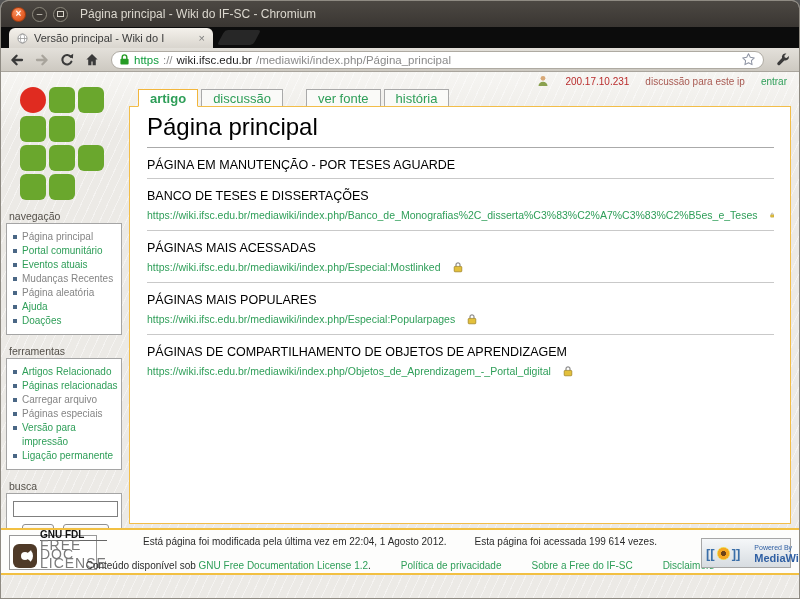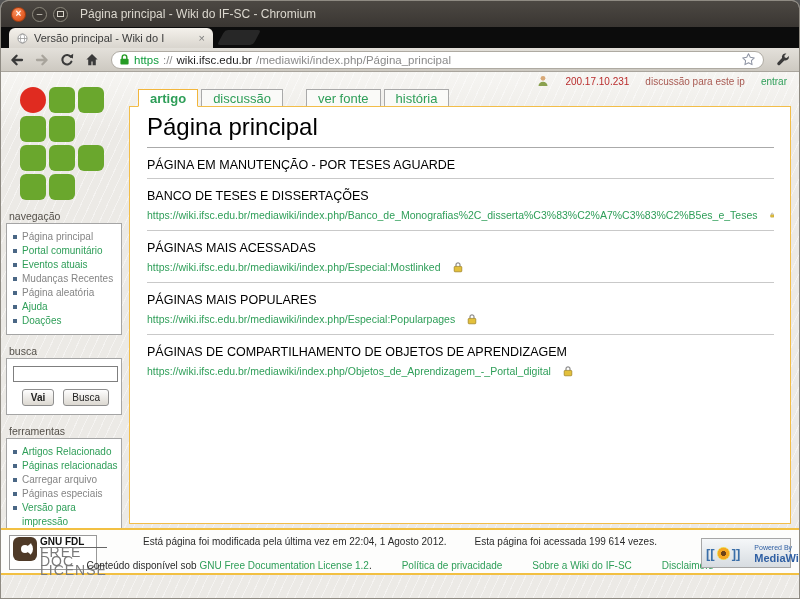--- a/index.html
+++ b/index.html
@@ -82,21 +82,21 @@
   .sec-link a{color:#2e9e58;text-decoration:none;}
   .content-box hr{border:none;border-top:1px solid #c9c9c9;margin:2px 0;}
   
   .wikifooter{position:absolute;left:0;right:0;top:456px;height:47px;background:#fdfdfc;
           border-top:2px solid #f2c043;border-bottom:2px solid #f2c043;font-size:10px;color:#2b2b2b;}
   .foot-lines{position:absolute;left:110px;right:110px;top:6px;display:flex;flex-direction:column;gap:13px;align-items:center;}
   .fl1{display:flex;gap:28px;justify-content:center;white-space:nowrap;}
   .fl2{display:flex;gap:30px;justify-content:center;align-items:center;white-space:nowrap;}
   .flink{color:#2e9e58;cursor:pointer;}
   .gnu-badge{position:absolute;left:8px;top:5px;width:88px;height:35px;border:1px solid #999;background:#fff;
-             display:flex;align-items:flex-start;gap:3px;padding:1px 3px;cursor:pointer;}
+             display:flex;align-items:flex-end;gap:3px;padding:1px 3px;cursor:pointer;}
   .gnu-ring{width:24px;height:24px;border-radius:6px;background:#4f3a28;display:flex;align-items:center;justify-content:center;flex:none;}
   .gnu-ring-in{width:16px;height:16px;border-radius:50%;background:#fff;border:4px solid #4f3a28;
                border-right-color:#fff;}
   .gnu-text{display:flex;flex-direction:column;align-items:flex-end;line-height:10px;}
   .gnu1{font-weight:bold;font-size:10px;color:#111;border-bottom:1px solid #666;width:100%;text-align:left;}
   .gnu2,.gnu3{font-size:14px;color:#7a7a7a;letter-spacing:1px;line-height:9px;}
   .mw-badge{position:absolute;right:8px;top:8px;width:90px;height:30px;border:1px solid #a6a6a6;
             background:linear-gradient(#f5f7f9,#d7dce1);display:flex;align-items:center;padding:0 4px;gap:2px;cursor:pointer;}
   .bracket{color:#3a6ea8;font-size:13px;font-weight:bold;line-height:1;}
   .flower{width:13px;height:13px;border-radius:50%;flex:none;
@@ -224,59 +224,59 @@
               </li>
             <li>
                 <span class="blt"></span>
                 <span>Doações</span>
               </li>
           </ul>
         </div>
       </div>
 
       <div class="portlet">
+        <div class="portlet-label">ferramentas</div>
+        <div class="pbody">
+          <ul>
+            <li>
+                <span class="blt"></span>
+                <span>Artigos Relacionado</span>
+              </li>
+            <li>
+                <span class="blt"></span>
+                <span>Páginas relacionadas</span>
+              </li>
+            <li class="muted">
+                <span class="blt"></span>
+                <span>Carregar arquivo</span>
+              </li>
+            <li class="muted">
+                <span class="blt"></span>
+                <span>Páginas especiais</span>
+              </li>
+            <li>
+                <span class="blt"></span>
+                <span>Versão para impressão</span>
+              </li>
+            <li>
+                <span class="blt"></span>
+                <span>Ligação permanente</span>
+              </li>
+          </ul>
+        </div>
+      </div>
+
+      <div class="portlet">
         <div class="portlet-label">busca</div>
         <div class="pbody">
           <input class="search-input" type="text" value="" style="">
           <div class="btnrow">
             <button class="sbtn go">Vai</button>
             <button class="sbtn">Busca</button>
           </div>
-        </div>
-      </div>
-
-      <div class="portlet">
-        <div class="portlet-label">ferramentas</div>
-        <div class="pbody">
-          <ul>
-            <li>
-                <span class="blt"></span>
-                <span>Artigos Relacionado</span>
-              </li>
-            <li>
-                <span class="blt"></span>
-                <span>Páginas relacionadas</span>
-              </li>
-            <li class="muted">
-                <span class="blt"></span>
-                <span>Carregar arquivo</span>
-              </li>
-            <li class="muted">
-                <span class="blt"></span>
-                <span>Páginas especiais</span>
-              </li>
-            <li>
-                <span class="blt"></span>
-                <span>Versão para impressão</span>
-              </li>
-            <li>
-                <span class="blt"></span>
-                <span>Ligação permanente</span>
-              </li>
-          </ul>
         </div>
       </div>
     </aside>
 
     <div class="main-area">
       <div class="tabs-row">
         <div class="ptab active">artigo</div>
         <div class="ptab">discussão</div>
         <div class="ptab gap-before">ver fonte</div>
         <div class="ptab">história</div>
@@ -342,21 +342,21 @@
 
       <div class="foot-lines">
         <div class="fl1">
           <span>Está página foi modificada pela última vez em 22:04, 1 Agosto 2012.</span>
           <span>Esta página foi acessada 199 614 vezes.</span>
         </div>
         <div class="fl2">
           <span><span>Conteúdo disponível sob</span>
             <span class="flink">GNU Free Documentation License 1.2</span><span>.</span></span>
           <span class="flink">Política de privacidade</span>
-          <span class="flink">Sobre a Wiki do IF-SC</span>
+          <span class="flink">Sobre a Free do IF-SC</span>
           <span class="flink">Disclaimers</span>
         </div>
       </div>
 
       <div class="mw-badge">
         <span class="bracket">[[</span>
         <span class="flower"></span>
         <span class="bracket">]]</span>
         <span class="mw-text">
           <span class="mw1">Powered By</span>

